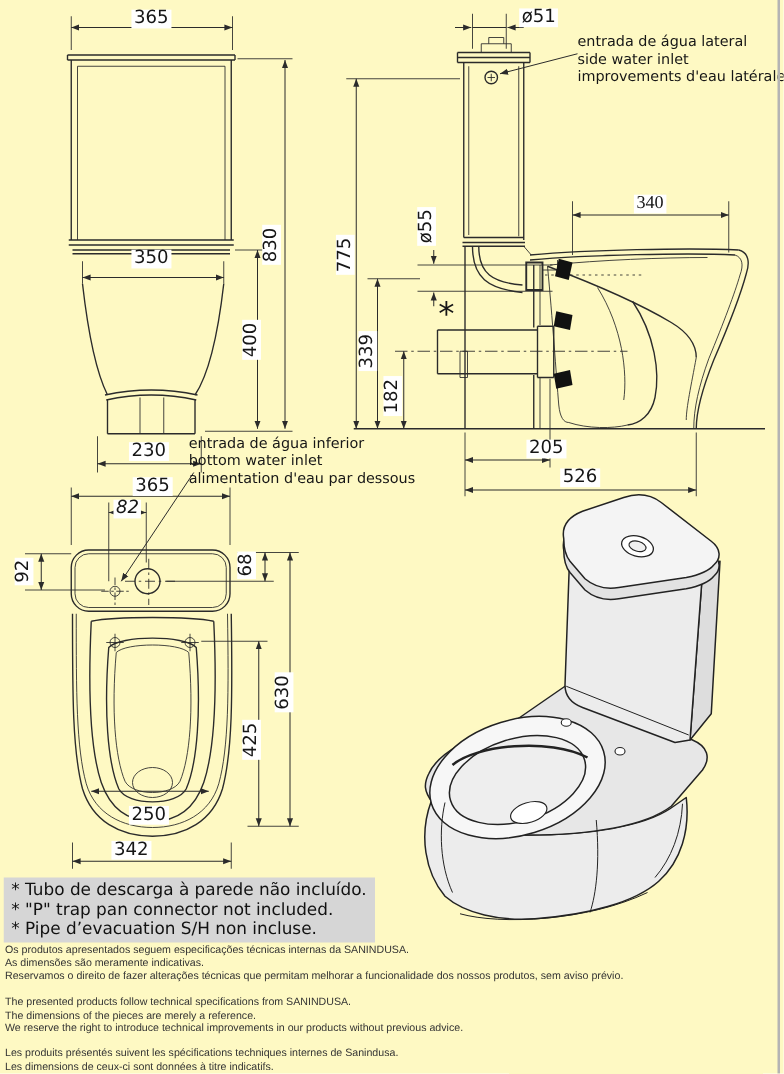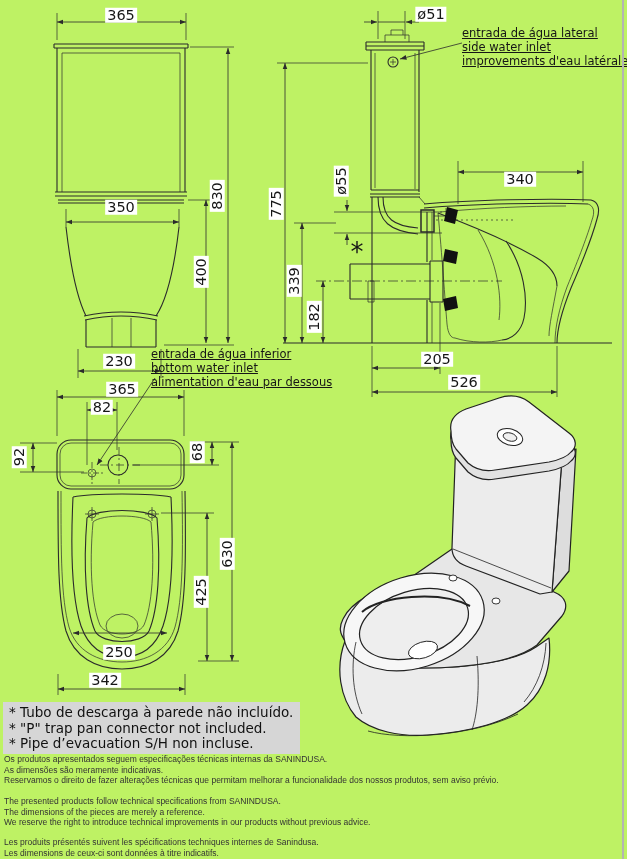--- a/index.html
+++ b/index.html
@@ -1,23 +1,23 @@
 <!DOCTYPE html>
 <html><head>
 <meta charset="utf-8">
 <style>
   html,body{margin:0;padding:0;background:#fff;}
-  #page{position:relative;width:627px;height:859px;background:#bef264;overflow:hidden;
+  #page{position:relative;width:627px;height:859px;background:#fef9c3;overflow:hidden;
         font-family:"DejaVu Sans",sans-serif;}
   #drawing{position:absolute;left:0;top:0;}
   .dl{position:absolute;font:14.5px/1 "DejaVu Sans",sans-serif;color:#161616;background:#fff;
       padding:0 2px;transform:translate(-50%,-50%);white-space:nowrap;}
   .dl.v{transform:translate(-50%,-50%) rotate(-90deg);}
   .dl.ast{font:26px/1 "DejaVu Sans",sans-serif;background:transparent;padding:0;}
-  .ann{position:absolute;font:11.5px/13.8px "DejaVu Sans",sans-serif;color:#161616;white-space:nowrap;text-decoration:underline;}
+  .ann{position:absolute;font:11.5px/13.8px "DejaVu Sans",sans-serif;color:#161616;white-space:nowrap;}
   #notes-box{position:absolute;left:3px;top:702px;width:291px;height:49px;background:#d6d6d6;
       padding:3px 0 0 6px;font:13.5px/15.5px "DejaVu Sans",sans-serif;color:#111;white-space:nowrap;}
   .foot{position:absolute;left:4px;font:8.5px/10.5px "Liberation Sans",sans-serif;color:#333;white-space:nowrap;}
   #foot-pt{top:754px;} #foot-en{top:796px;} #foot-fr{top:837px;}
   #right-border{position:absolute;left:622px;top:0;width:2px;height:859px;background:#b4b4b4;}
   svg .e{stroke:#2b2b2b;stroke-width:.7;fill:none;}
   svg .d{stroke:#2b2b2b;stroke-width:.8;fill:none;}
   svg .o{stroke:#2b2b2b;stroke-width:1.1;fill:none;}
   svg .t{stroke:#2b2b2b;stroke-width:.7;fill:none;}
   svg .b{stroke:#2b2b2b;stroke-width:1.5;fill:none;}
@@ -146,27 +146,27 @@
   <div class="dl v" style="left:217px;top:196px;">830</div>
   <div class="dl" style="left:121px;top:207px;">350</div>
   <div class="dl v" style="left:201px;top:272px;">400</div>
   <div class="dl" style="left:119px;top:361px;">230</div>
 
   <div class="dl" style="left:431px;top:14px;">ø51</div>
   <div class="dl v" style="left:276px;top:204px;">775</div>
   <div class="dl v" style="left:341px;top:181px;">ø55</div>
   <div class="dl v" style="left:294px;top:281px;">339</div>
   <div class="dl v" style="left:314px;top:317px;">182</div>
-  <div class="dl" style="left:520px;top:179px;">340</div>
+  <div class="dl" style="left:520px;top:163px;font-family:Liberation Serif, serif;">340</div>
   <div class="dl" style="left:406px;top:359px;margin-left:31px;">205</div>
   <div class="dl" style="left:464px;top:382px;">526</div>
   <div class="dl ast" style="left:357px;top:252px;">*</div>
 
   <div class="dl" style="left:122px;top:389px;">365</div>
-  <div class="dl" style="left:102px;top:407px;">82</div>
+  <div class="dl" style="left:102px;top:407px;font-style:italic;">82</div>
   <div class="dl v" style="left:19px;top:457px;">92</div>
   <div class="dl v" style="left:197px;top:452px;">68</div>
   <div class="dl v" style="left:227px;top:554px;">630</div>
   <div class="dl v" style="left:201px;top:592px;">425</div>
   <div class="dl" style="left:119px;top:624px;margin-top:28px;">250</div>
   <div class="dl" style="left:105px;top:680px;text-align:right;">342</div>
 </div>
 
 <div class="ann" style="left:462px;top:27px;">
   <div>entrada de água lateral</div>

